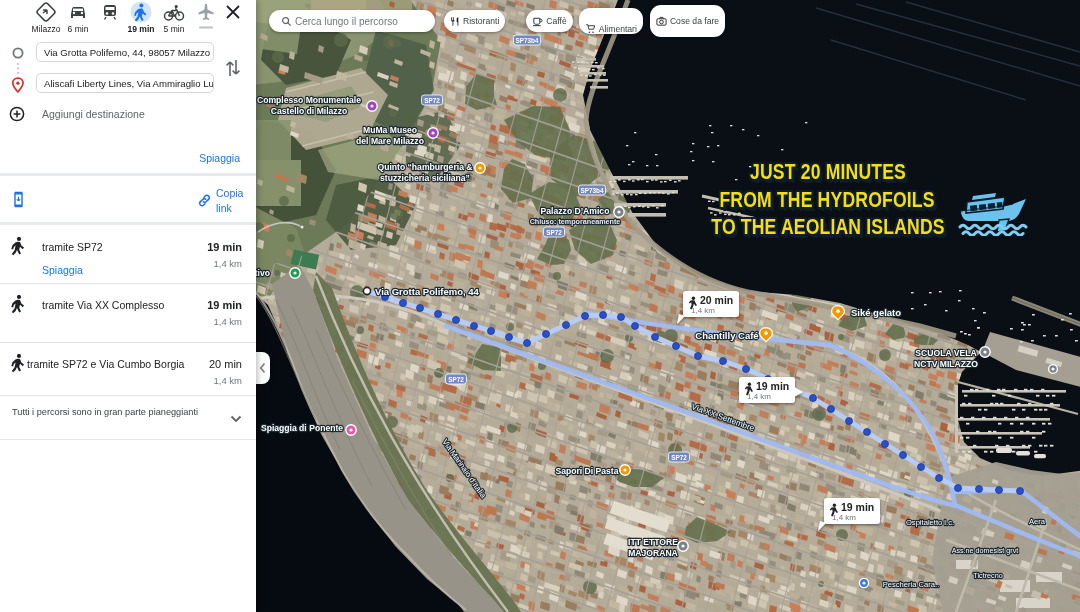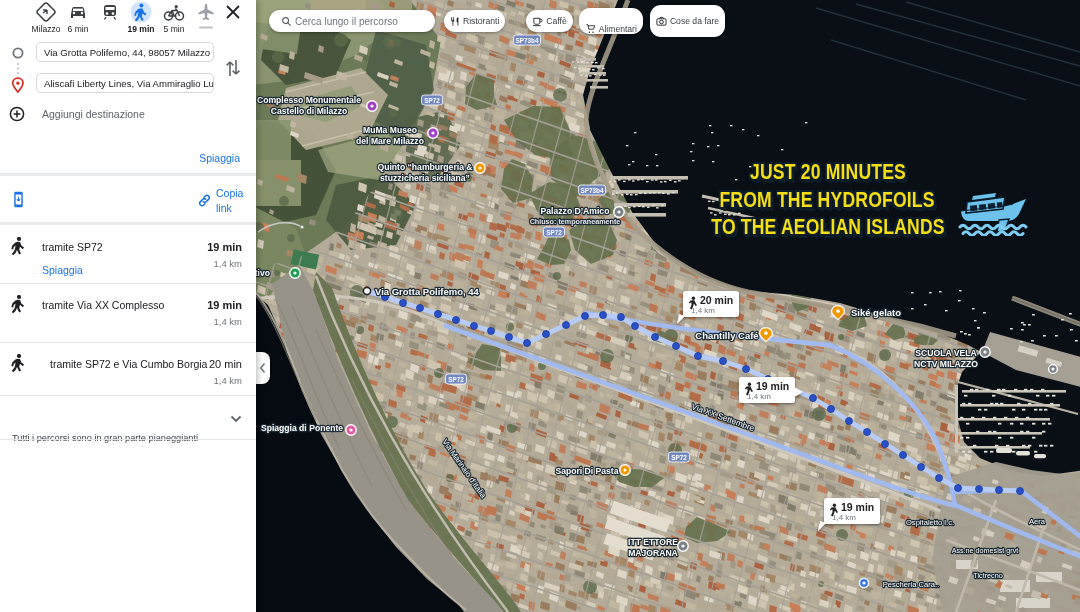--- a/index.html
+++ b/index.html
@@ -744,22 +744,22 @@
       <div style="position:absolute;left:42px;top:299px;font-size:10.5px;color:#202124;font-weight:500">tramite Via XX Complesso</div>
       <div style="position:absolute;right:14px;top:299px;font-size:11px;color:#202124;font-weight:bold">19 min</div>
       <div style="position:absolute;right:14px;top:316px;font-size:9.5px;color:#70757a">1,4 km</div>
       <div style="position:absolute;left:0;top:342px;width:256px;height:1px;background:#e3e5e8"></div>
       <svg width="20" height="20" viewBox="-10 -10 20 20" style="position:absolute;left:8px;top:354px">
         <g transform="translate(0,0)" fill="#202124">
           <circle cx="1" cy="-8" r="2.1"></circle>
           <path d="M-0.4 -5.2 L2 -5 L3.4 -1.6 L6 0.6 L4.8 2.2 L2 -0.2 L1.2 2.8 L3 6.6 L1.2 7.6 L-1 3 L-2.4 6 L-4.8 8.2 L-6.2 7 L-3.4 3.2 L-2.4 -1.4 L-4.2 0 L-4.9 2.4 L-6.7 2 L-5.6 -1.8 L-2.6 -4.6 Z"></path>
         </g>
       </svg>
-      <div style="position:absolute;left:50px;top:358px;font-size:10.5px;color:#202124;font-weight:500">tramite SP72 e Via Cumbo Borgia</div>
+      <div style="position:absolute;left:27px;top:358px;font-size:10.5px;color:#202124;font-weight:500">tramite SP72 e Via Cumbo Borgia</div>
       <div style="position:absolute;right:14px;top:358px;font-size:11px;color:#202124;font-weight:normal">20 min</div>
       <div style="position:absolute;right:14px;top:375px;font-size:9.5px;color:#70757a">1,4 km</div>
       <div style="position:absolute;left:0;top:395px;width:256px;height:1px;background:#e3e5e8"></div>
-      <div style="position:absolute;left:12px;top:433px;font-size:9.2px;color:#3c4043">Tutti i percorsi sono in gran parte pianeggianti</div>
+      <div style="position:absolute;left:12px;top:407px;font-size:9.2px;color:#3c4043">Tutti i percorsi sono in gran parte pianeggianti</div>
       <svg width="12" height="8" viewBox="0 0 12 8" style="position:absolute;left:230px;top:415px">
         <path d="M1.5 1.5 L6 6 L10.5 1.5" stroke="#5f6368" stroke-width="1.8" fill="none"></path>
       </svg>
       <div style="position:absolute;left:0;top:439px;width:256px;height:1px;background:#e3e5e8"></div>
     </div>
 </div>
 </body></html>

